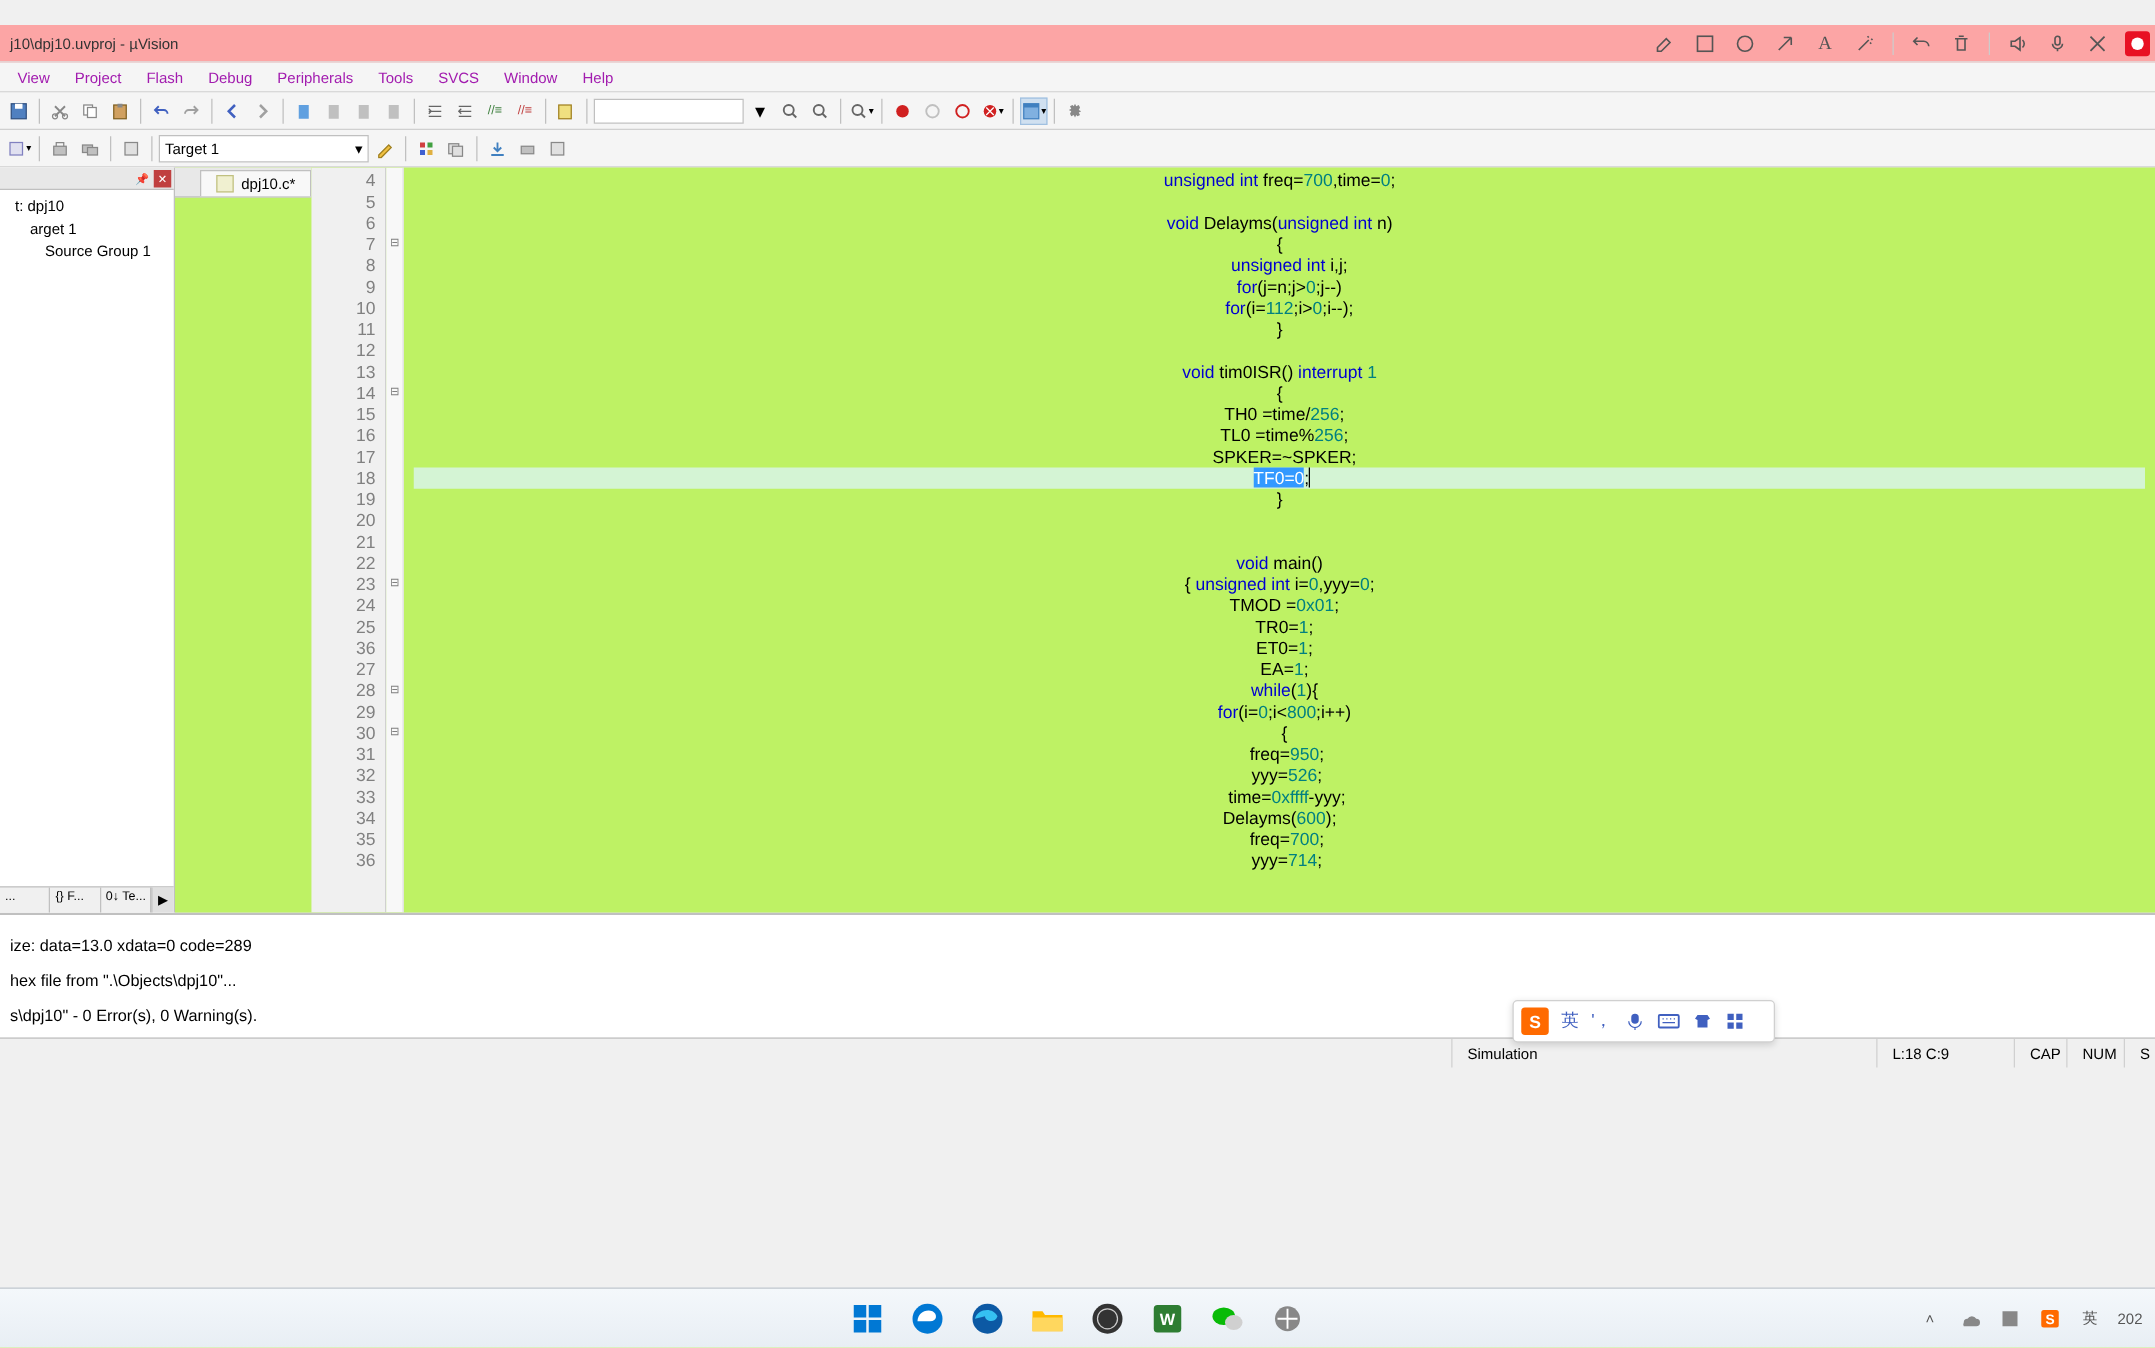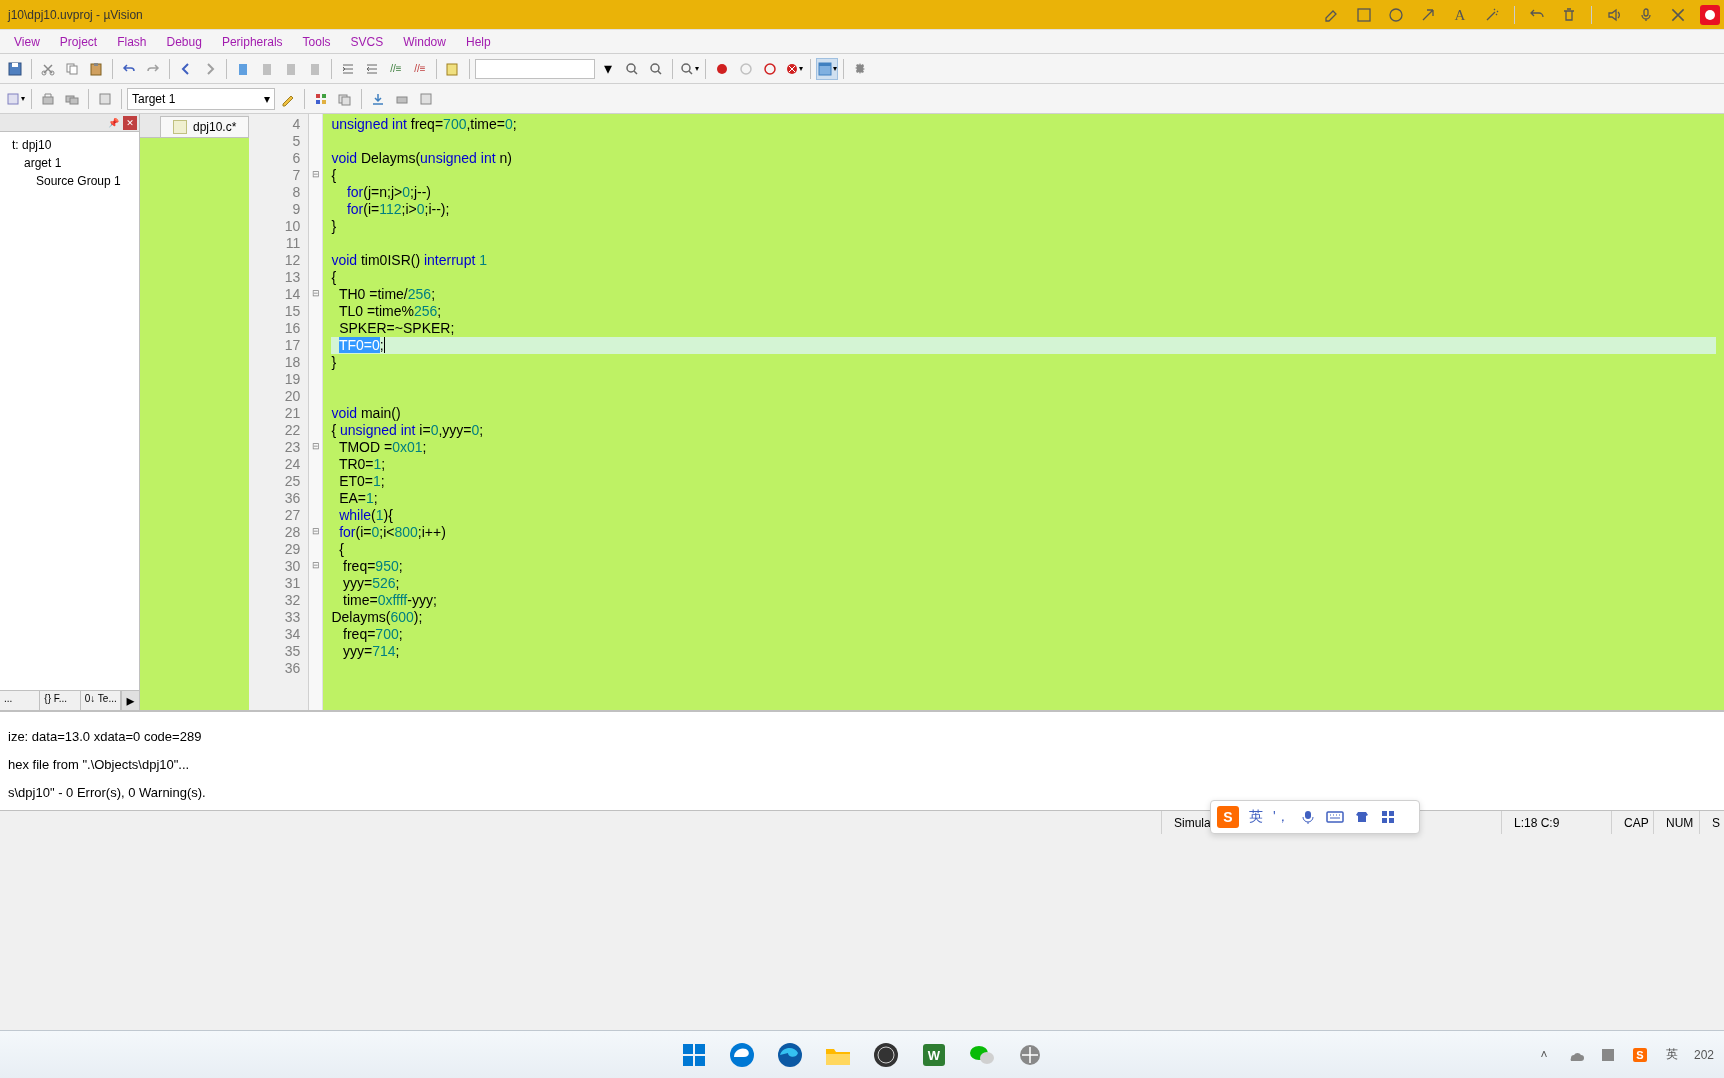--- a/index.html
+++ b/index.html
@@ -1,37 +1,37 @@
 <!DOCTYPE html>
 <html><head>
 <meta charset="utf-8">
 <style>
 * { margin: 0; padding: 0; box-sizing: border-box; font-family: 'Segoe UI', Tahoma, sans-serif; }
 body { width: 1724px; height: 1078px; background: #f0f0f0; overflow: hidden; position: relative; }
 
 
-.title-bar { height: 30px; background: #eab308; display: flex; align-items: center; padding: 0 8px; border-bottom: 1px solid #e0e0e0; position: relative; }
+.title-bar { height: 30px; background: #fca5a5; display: flex; align-items: center; padding: 0 8px; border-bottom: 1px solid #e0e0e0; position: relative; margin-top: 20px; }
 .title-text { font-size: 12px; color: #333; }
 .title-tools { position: absolute; right: 4px; top: 0; display: flex; gap: 12px; height: 30px; align-items: center; }
 .title-tool { width: 20px; height: 20px; display: flex; align-items: center; justify-content: center; cursor: pointer; color: #555; }
 .title-tool.red { background: #e81123; color: white; border-radius: 3px; padding: 0 2px; }
 
 
 .menu-bar { height: 24px; background: #f5f5f5; display: flex; align-items: center; padding: 0 4px; border-bottom: 1px solid #d0d0d0; }
 .menu-item { padding: 2px 10px; font-size: 12px; cursor: pointer; color: #a21caf; }
 
 
 .toolbar { height: 30px; background: #f5f5f5; display: flex; align-items: center; padding: 2px 4px; border-bottom: 1px solid #d0d0d0; gap: 2px; }
 .toolbar-btn { width: 22px; height: 22px; display: flex; align-items: center; justify-content: center; cursor: pointer; border: 1px solid transparent; }
 .toolbar-sep { width: 1px; height: 20px; background: #c0c0c0; margin: 0 3px; }
 .toolbar-dropdown { width: 100px; height: 20px; border: 1px solid #c0c0c0; background: white; font-size: 11px; padding: 0 2px; }
 
 
 .toolbar2 { height: 30px; background: #f5f5f5; display: flex; align-items: center; padding: 2px 4px; border-bottom: 1px solid #d0d0d0; gap: 2px; }
-.target-dropdown { width: 148px; height: 22px; border: 1px solid #c0c0c0; background: white; font-size: 12px; padding: 1px 4px; display: flex; align-items: center; justify-content: space-between; }
+.target-dropdown { width: 168px; height: 22px; border: 1px solid #c0c0c0; background: white; font-size: 12px; padding: 1px 4px; display: flex; align-items: center; justify-content: space-between; }
 
 
 .main-area { display: flex; height: 596px; }
 
 
 .project-panel { width: 140px; background: white; border-right: 1px solid #c0c0c0; display: flex; flex-direction: column; position: relative; }
 .panel-header { height: 18px; background: #e8e8e8; border-bottom: 1px solid #c0c0c0; display: flex; justify-content: flex-end; align-items: center; padding: 0 2px; }
 .panel-pin { width: 14px; height: 14px; cursor: pointer; font-size: 9px; display:flex; align-items:center; justify-content:center;}
 .panel-close { width: 14px; height: 14px; background: #c04040; color: white; font-size: 9px; display: flex; align-items: center; justify-content: center; cursor: pointer; margin-left: 2px; }
 .tree { padding: 4px; font-size: 12px; flex: 1; }
@@ -45,21 +45,21 @@
 
 .editor-area { flex: 1; display: flex; flex-direction: row; background: #bef264; }
 .editor-tabs { height: 24px; background: #e8e8e8; border-bottom: 1px solid #c0c0c0; display: flex; align-items: flex-end; padding-left: 20px; }
 .editor-tab { background: #f8f8f8; border: 1px solid #c0c0c0; border-bottom: none; padding: 3px 12px; font-size: 12px; display: flex; align-items: center; gap: 6px; cursor: pointer; }
 .file-icon { width: 14px; height: 14px; background: #f0f0d0; border: 1px solid #c0c080; }
 .code-area { flex: 1; display: flex; overflow: hidden; font-family: 'Consolas', 'Courier New', monospace; font-size: 14px; }
 .gutter { width: 60px; background: #f0f0f0; text-align: right; padding: 2px 8px 2px 0; color: #808080; border-right: 1px solid #d0d0d0; }
 .gutter-line { height: 17px; line-height: 17px; }
 .fold-col { width: 14px; background: #f8f8f8; border-right: 1px solid #e0e0e0; }
 .fold-mark { height: 17px; display: flex; align-items: center; justify-content: center; font-size: 9px; color: #808080; cursor: pointer; }
-.code-lines { flex: 1; padding: 2px 8px; }
+.code-lines { flex: 1; padding: 2px 8px; text-align: center; }
 .code-line { height: 17px; line-height: 17px; white-space: pre; }
 .code-line.highlight { background: #d4f4d4; }
 .kw { color: #0000d0; }
 .num { color: #008080; }
 .selected { background: #3399ff; color: white; }
 .cursor { border-left: 1px solid #000; }
 .editor-hscroll { height: 16px; background: #f0f0f0; border-top: 1px solid #d0d0d0; position: relative; }
 .hscroll-thumb { position: absolute; left: 20px; width: 800px; height: 14px; top: 1px; background: #c8c8c8; border: 1px solid #a0a0a0; }
 
 
@@ -486,20 +486,21 @@
           <div class="fold-mark"></div>
           <div class="fold-mark"></div>
           <div class="fold-mark"></div>
           <div class="fold-mark"></div>
         </div>
       <div class="code-lines" id="codelines">
           <div class="code-line"><span class="kw">unsigned</span> <span class="kw">int</span> freq=<span class="num">700</span>,time=<span class="num">0</span>;</div>
           <div class="code-line"></div>
           <div class="code-line"><span class="kw">void</span> Delayms(<span class="kw">unsigned</span> <span class="kw">int</span> n)</div>
           <div class="code-line">{</div>
+          <div class="code-line">    <span class="kw">unsigned</span> <span class="kw">int</span> i,j;</div>
           <div class="code-line">    <span class="kw">for</span>(j=n;j&gt;<span class="num">0</span>;j--)</div>
           <div class="code-line">    <span class="kw">for</span>(i=<span class="num">112</span>;i&gt;<span class="num">0</span>;i--);</div>
           <div class="code-line">}</div>
           <div class="code-line"></div>
           <div class="code-line"><span class="kw">void</span> tim0ISR() <span class="kw">interrupt</span> <span class="num">1</span></div>
           <div class="code-line">{</div>
           <div class="code-line">  TH0 =time/<span class="num">256</span>;</div>
           <div class="code-line">  TL0 =time%<span class="num">256</span>;</div>
           <div class="code-line">  SPKER=~SPKER;</div>
           <div class="code-line highlight">  <span class="selected">TF0=0</span>;<span class="cursor"> </span></div>

